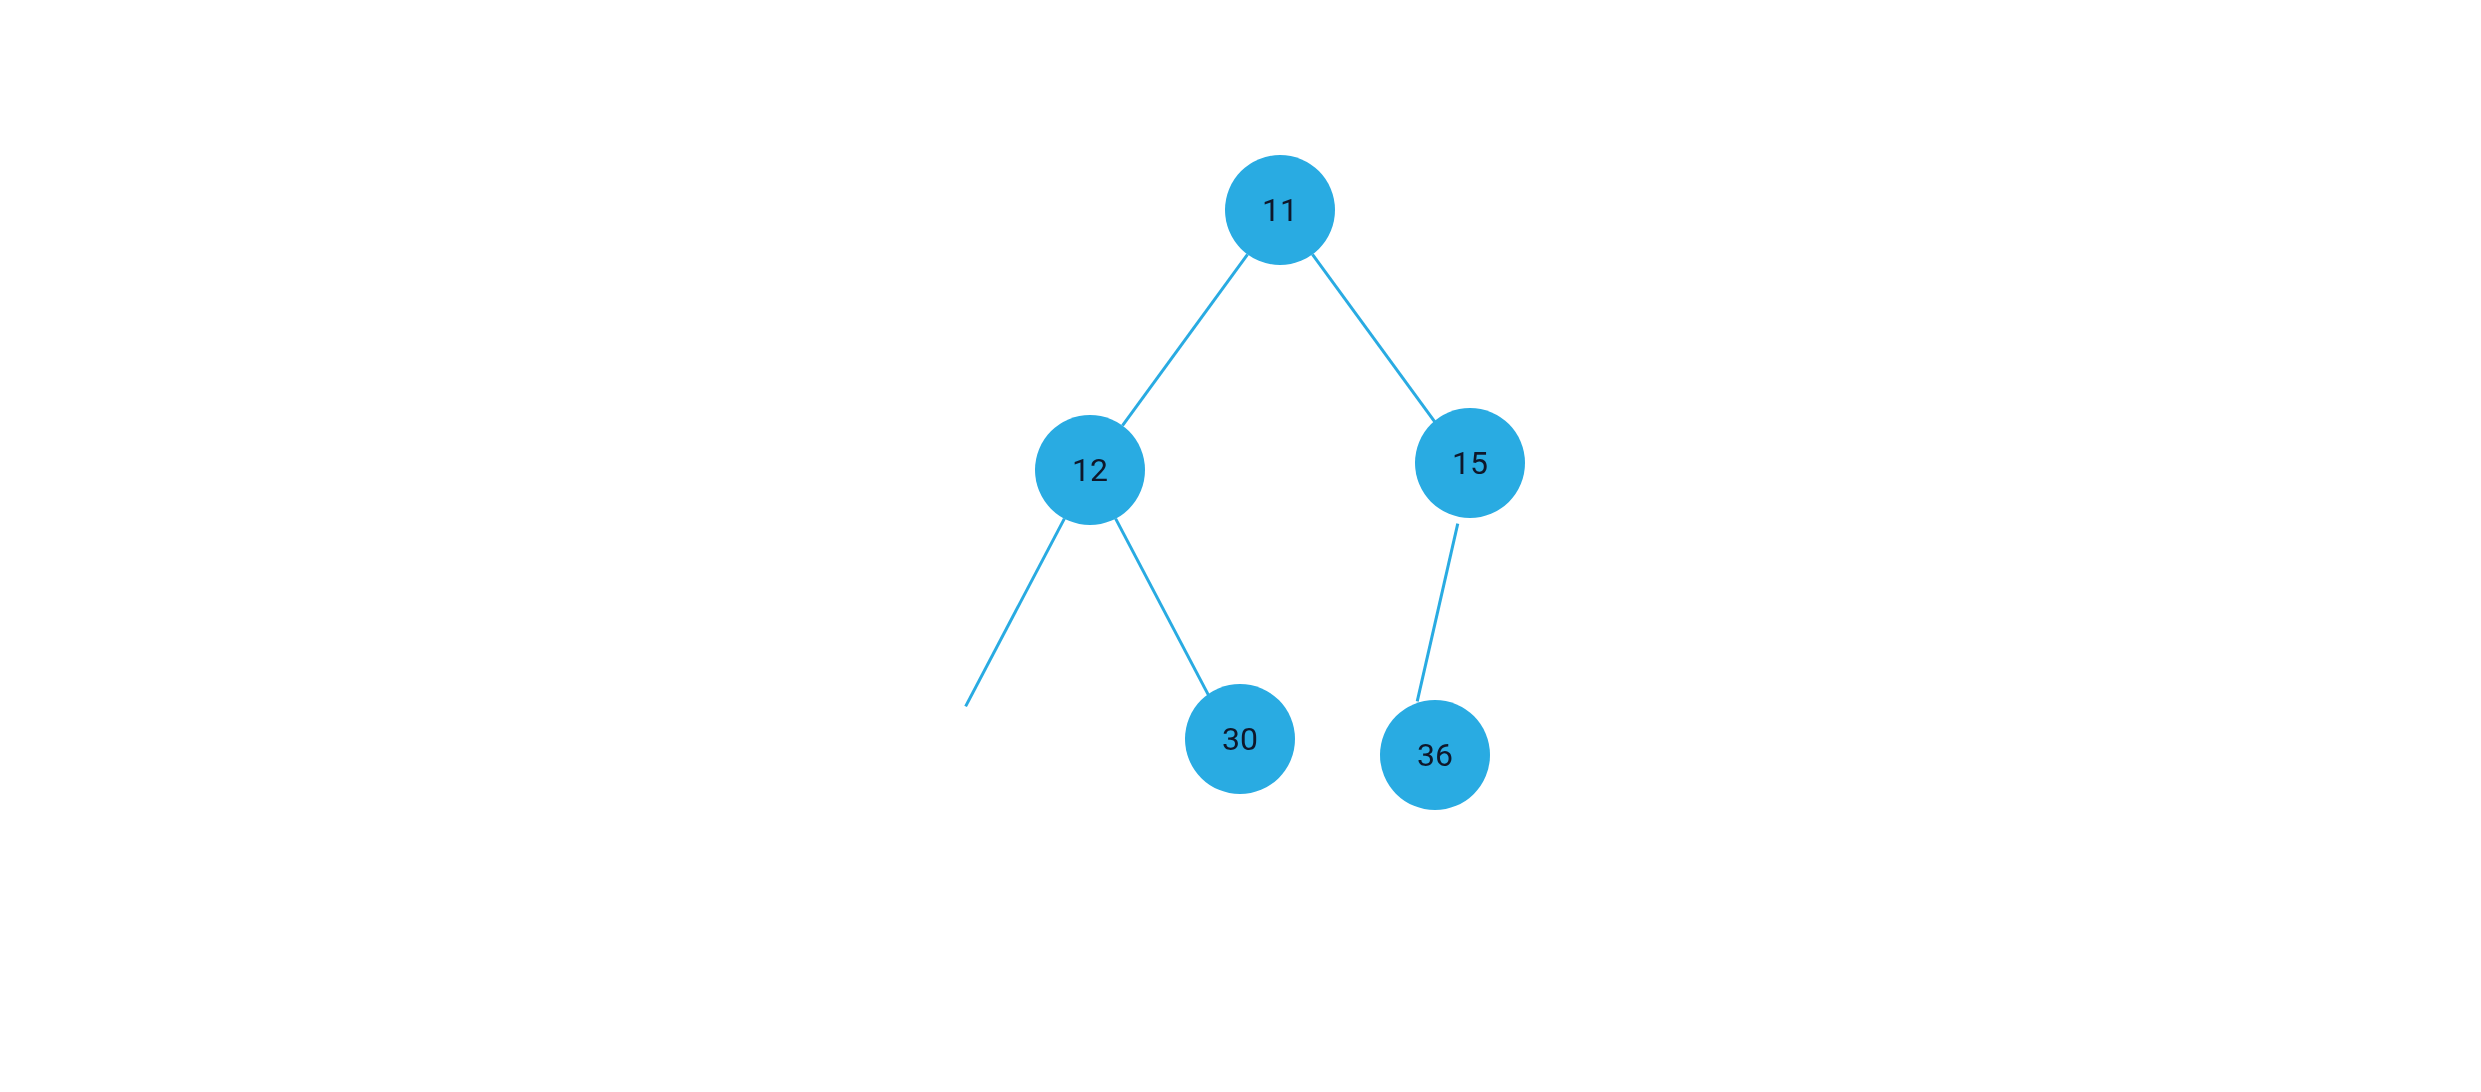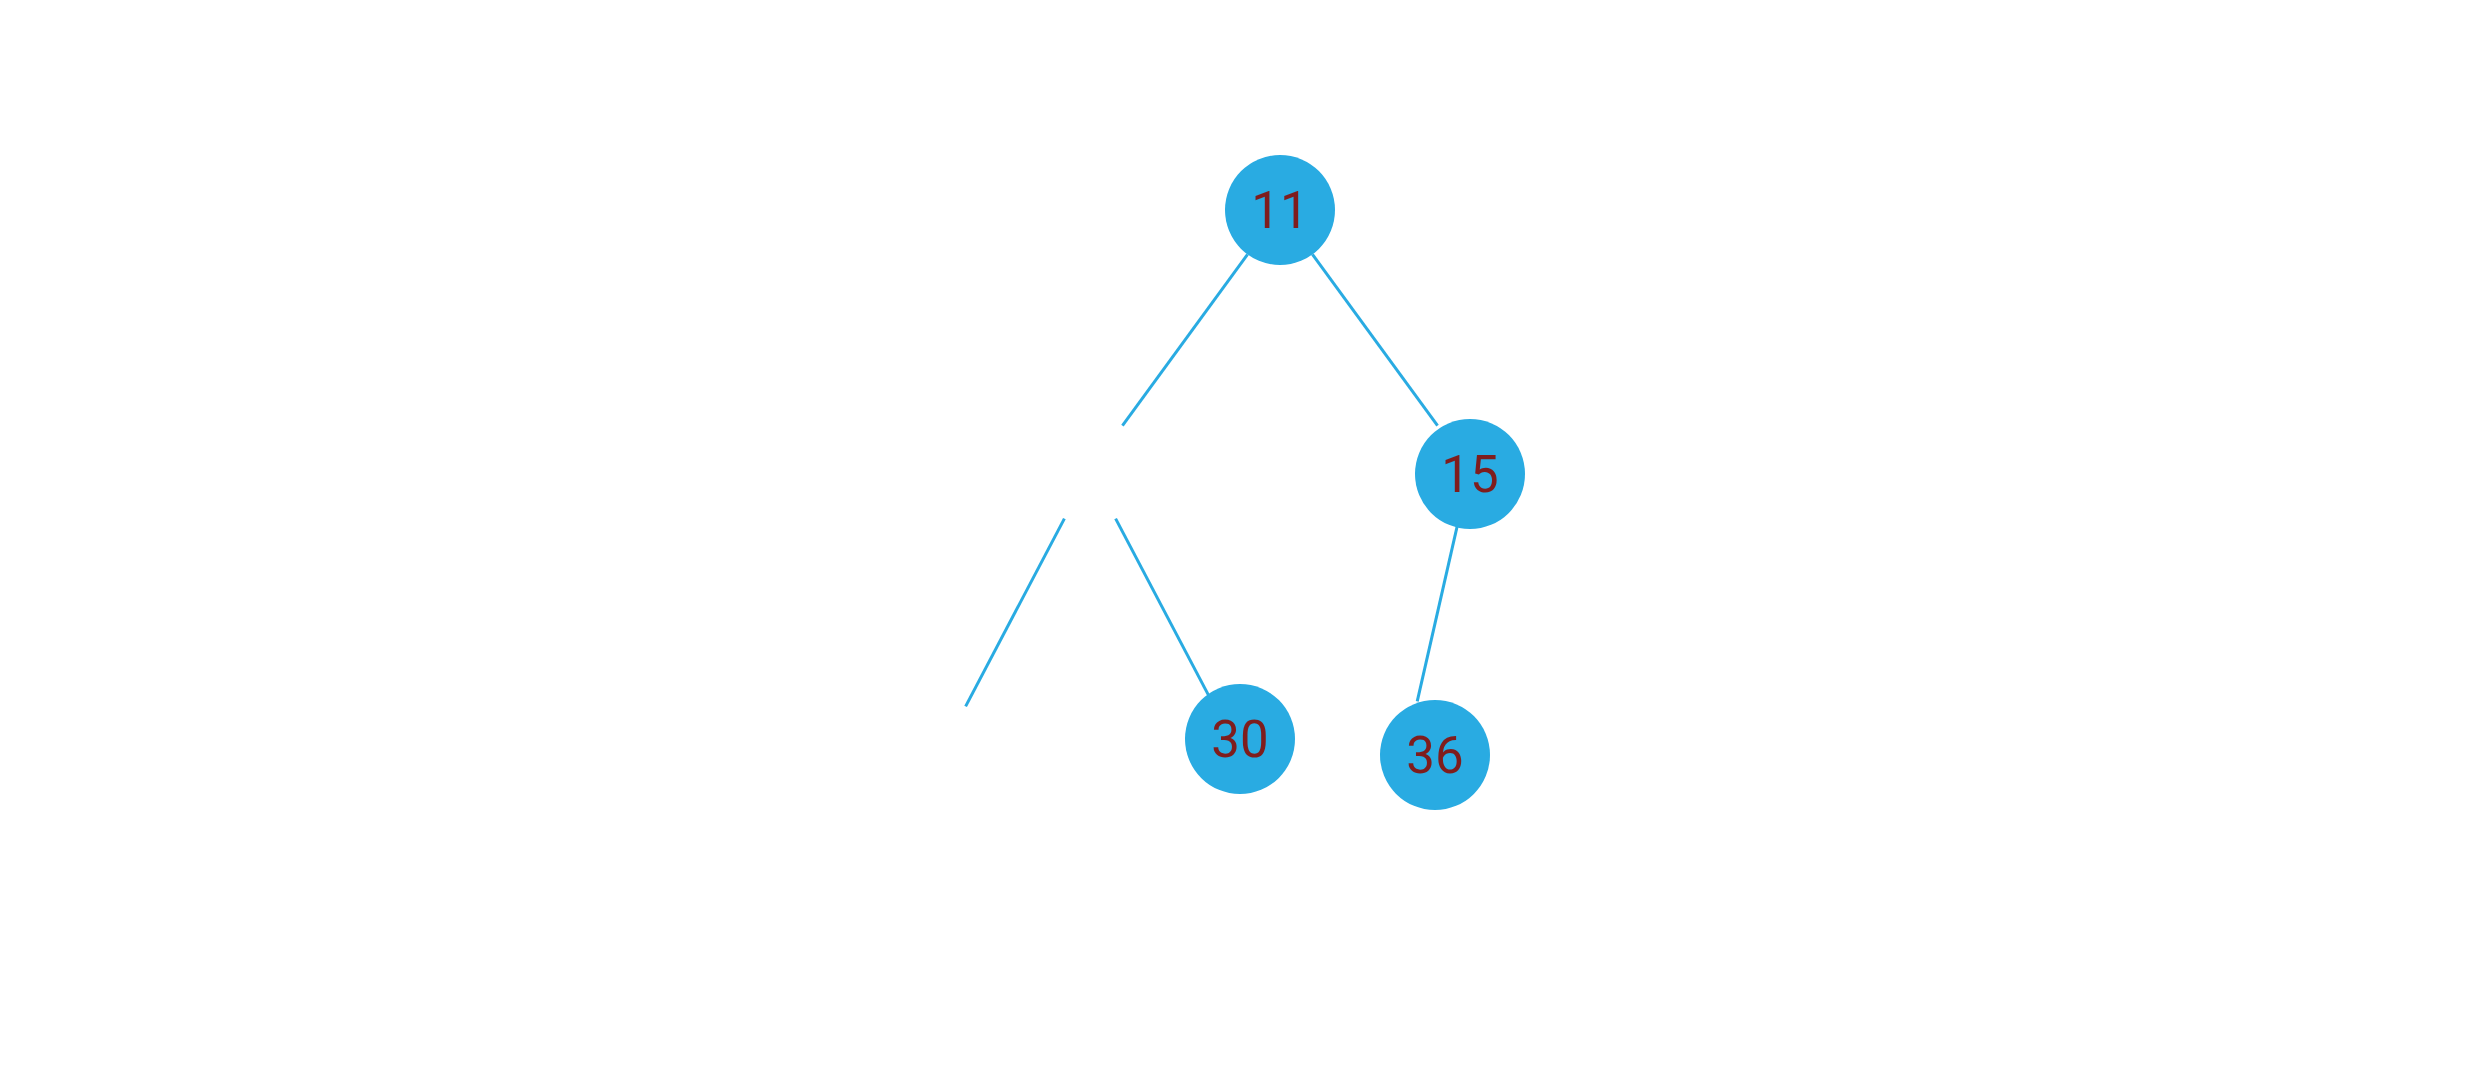--- a/index.html
+++ b/index.html
@@ -24,34 +24,35 @@
     height: 1092px;
   }
   .node {
     position: absolute;
     width: 110px;
     height: 110px;
     border-radius: 50%;
     display: flex;
     align-items: center;
     justify-content: center;
-    color: #7f1d1d;
-    font-size: 51px;
+    color: #0f172a;
+    font-size: 32px;
     font-weight: 400;
     transform: translate(-50%, -50%);
   }
 </style>
 </head>
 <body>
 
 <div class="canvas">
   <svg class="edges">
       <line x1="1247.5490875861728" y1="254.40651172418438" x2="1122.4509124138272" y2="425.5934882758156" stroke="#29abe2" stroke-width="3"></line>
       <line x1="1312.4509124138272" y1="254.40651172418438" x2="1437.5490875861728" y2="425.5934882758156" stroke="#29abe2" stroke-width="3"></line>
       <line x1="1064.3839461942057" y1="518.6705022310091" x2="965.6160538057942" y2="706.3294977689909" stroke="#29abe2" stroke-width="3"></line>
       <line x1="1115.6160538057943" y1="518.6705022310091" x2="1214.3839461942057" y2="706.3294977689909" stroke="#29abe2" stroke-width="3"></line>
       <line x1="1457.7701814777015" y1="523.6230504439243" x2="1417.2298185222985" y2="701.3769495560757" stroke="#29abe2" stroke-width="3"></line>
     </svg>
 <div class="node" style="left: 1280px; top: 210px; background: rgb(41, 171, 226);">11</div>
-    <div class="node" style="left: 1470px; top: 474px; background: rgb(41, 171, 226);">15</div>
+    <div class="node" style="left: 1090px; top: 470px; background: rgb(41, 171, 226);">12</div>
+    <div class="node" style="left: 1470px; top: 463px; background: rgb(41, 171, 226);">15</div>
     <div class="node" style="left: 1240px; top: 739px; background: rgb(41, 171, 226);">30</div>
     <div class="node" style="left: 1435px; top: 755px; background: rgb(41, 171, 226);">36</div>
   </div>
 
 </body></html>

